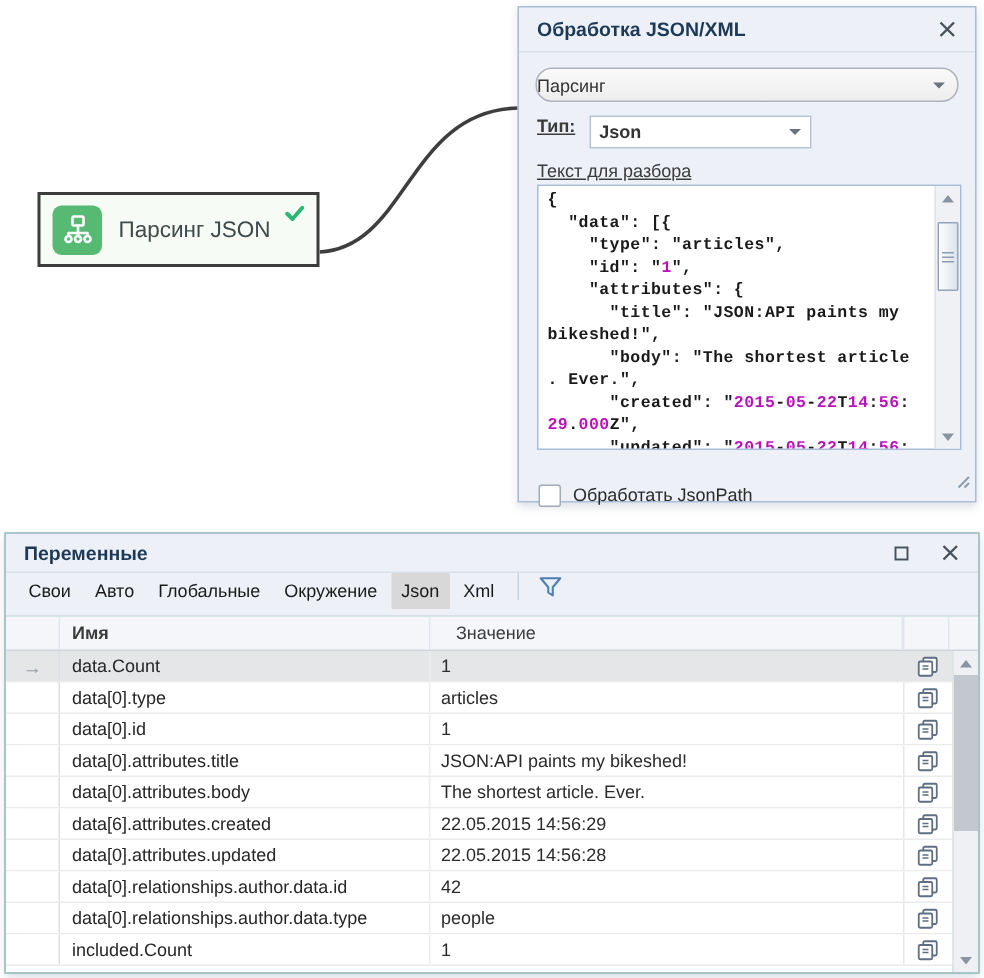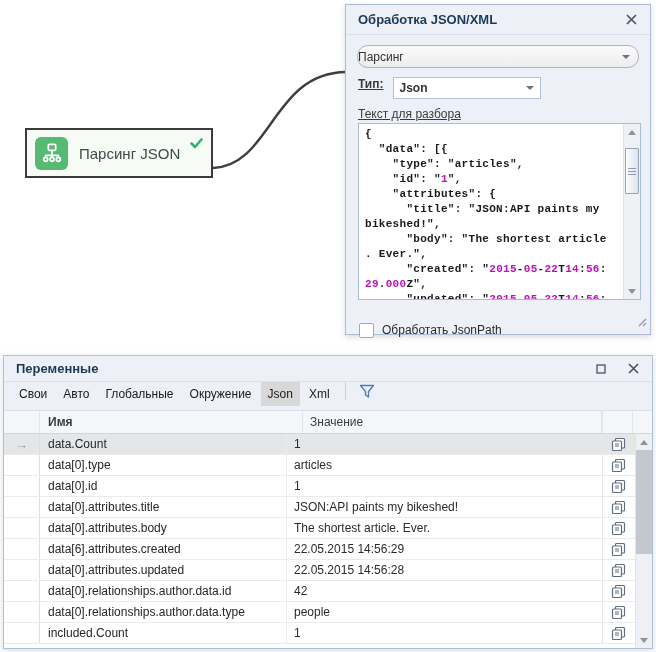--- a/index.html
+++ b/index.html
@@ -71,21 +71,21 @@
   .tab { font-size:12px; color:#1a1a1a; padding:5px 7px; margin-right:2px; cursor:pointer; border-radius:1px; }
   .tab.active { background:#d8d8d8; }
   .tabs-sep { width:1px; height:18px; background:#c9d2de; margin:0 8px 0 6px; }
   .filter-btn { padding:2px 5px; cursor:pointer; display:flex; }
 
   .grid-hdr { display:grid; grid-template-columns:36px 246px 316px 31px 17px; height:23px;
               background:#f5f6fa; border-bottom:1px solid #d0d5de; font-size:12px; color:#3c3c3c; }
   .grid-hdr > div { display:flex; align-items:center; }
   .hcell { border-right:1px solid #e2e5eb; }
   .hname { padding-left:8px;font-weight:bold; }
-  .hval  { padding-left:7px;margin-left:16px; }
+  .hval  { padding-left:17px; }
 
   .rows-area { position:absolute; left:0; right:17px; top:78px; bottom:0; background:#fff; }
   .vrow { display:grid; grid-template-columns:36px 246px 316px 31px; height:21px;
           border-bottom:1px solid #ebebeb; background:#fff; cursor:default; }
   .vrow.selected { background:#e5e6e8; }
   .vrow > div { display:flex; align-items:center; overflow:hidden; }
   .cell-gutter { border-right:1px solid #dcdfe4; justify-content:center; color:#969ca6; font-size:13px; }
   .cell-name { padding-left:8px; font-size:12px; color:#262626; white-space:nowrap; }
   .cell-value { padding-left:7px; font-size:12px; color:#2b2b2b; white-space:nowrap; border-left:1px solid #ececf0; }
   .cell-copy { justify-content:center; border-left:1px solid #e4e7ec; cursor:pointer; }

